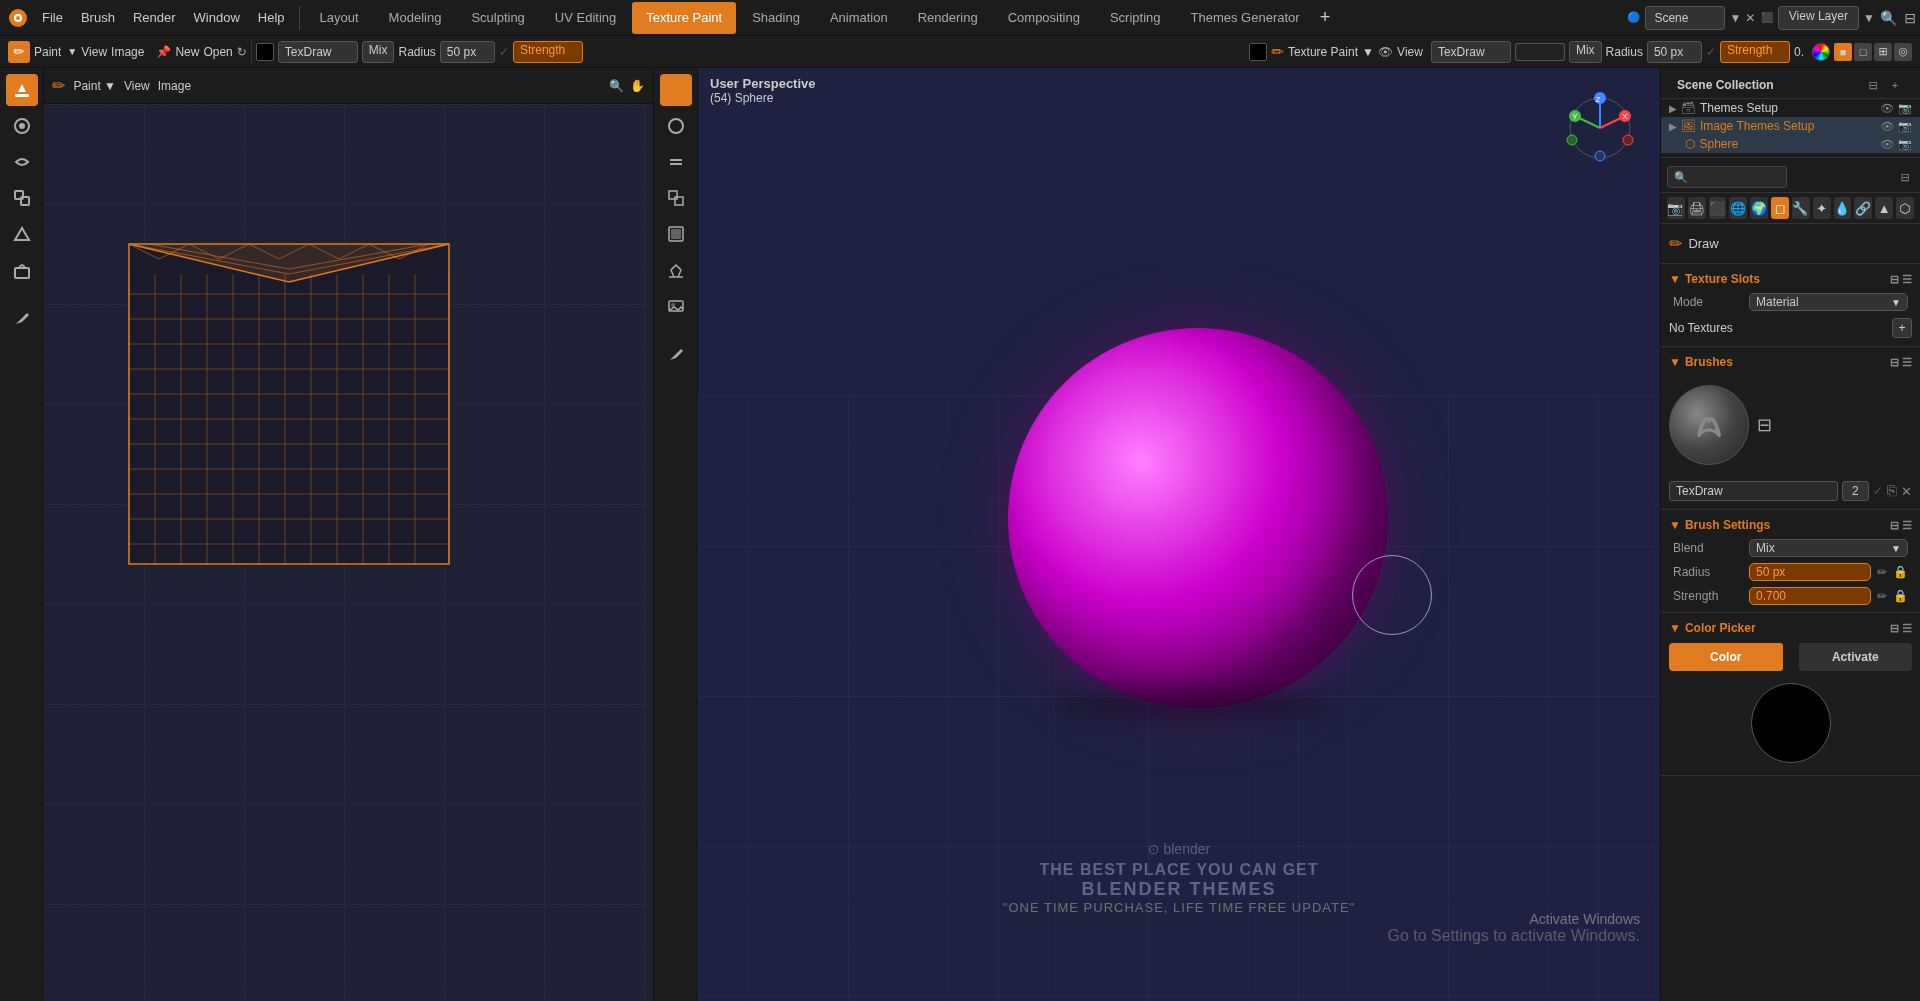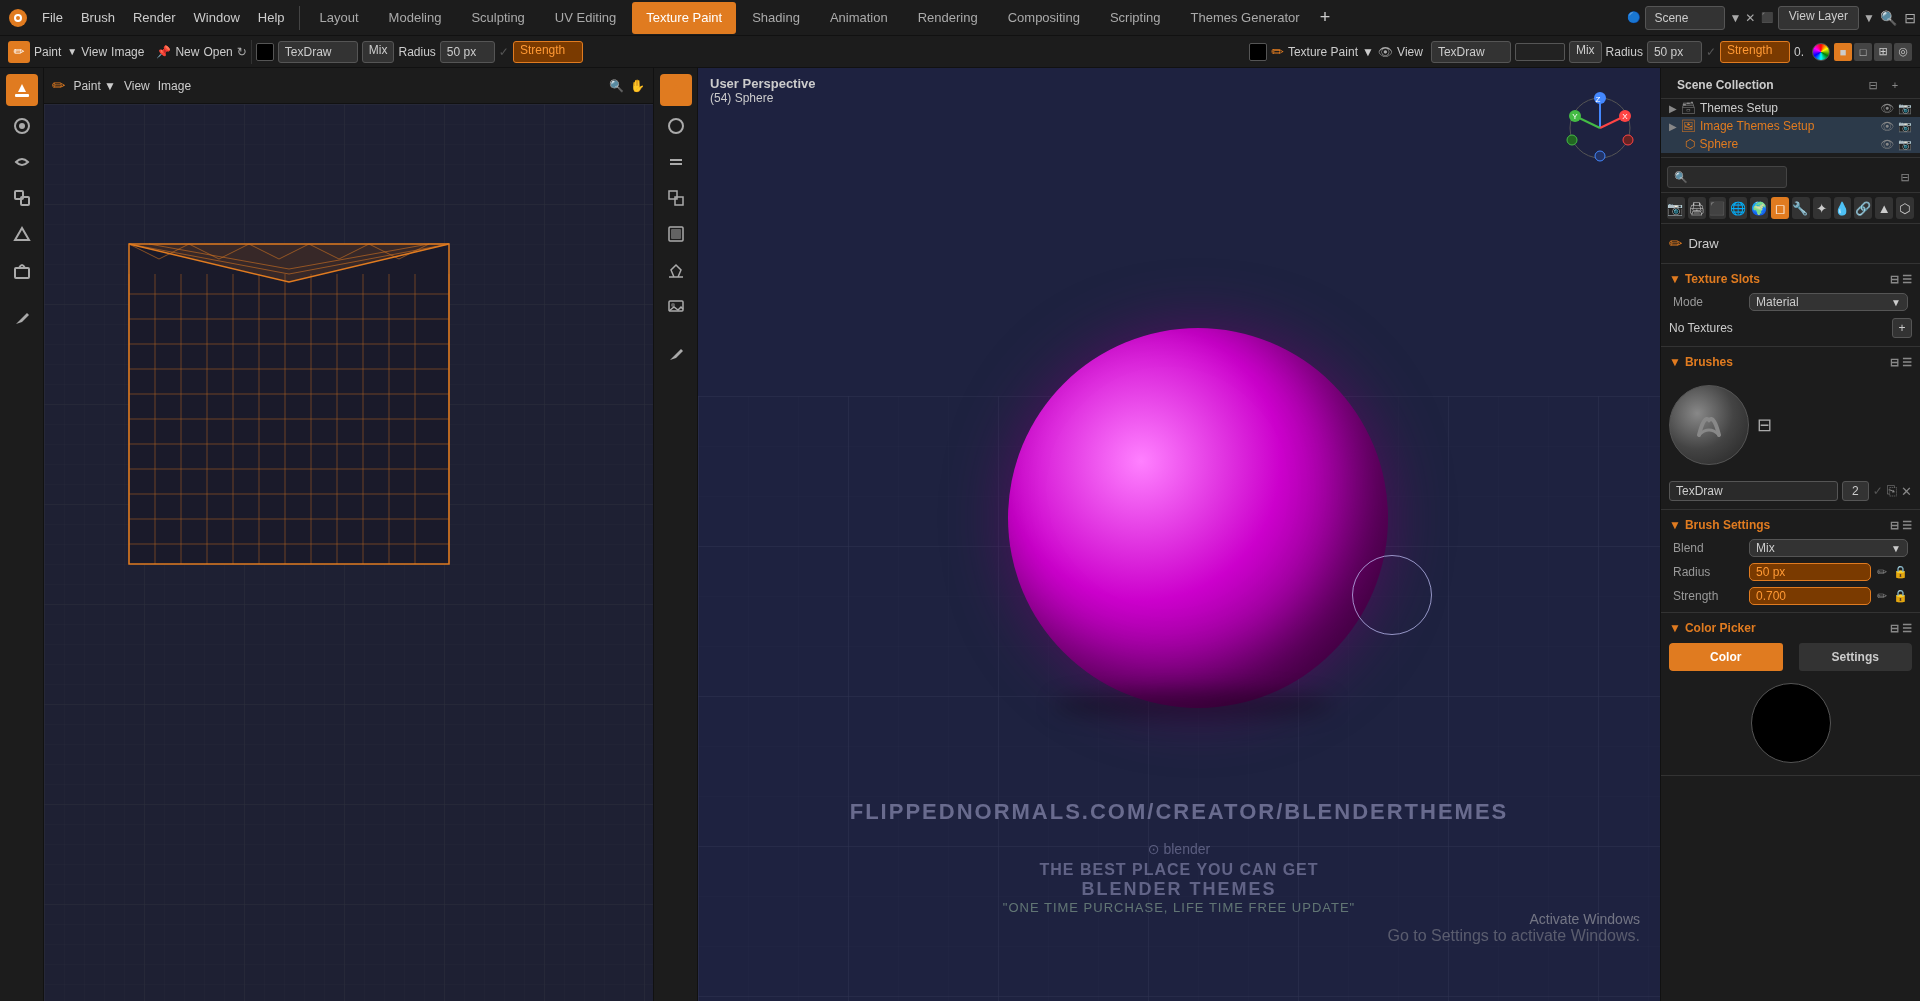--- a/index.html
+++ b/index.html
@@ -828,21 +828,20 @@
         <line x1="40" y1="40" x2="15" y2="28" stroke="#44bb44" stroke-width="2"></line>
         <circle cx="15" cy="28" r="6" fill="#44bb44"></circle>
         <text x="15" y="31" fill="white" font-size="8" text-anchor="middle">Y</text>
 
         <circle cx="40" cy="68" r="5" fill="#223366" stroke="#4488ff" stroke-width="1"></circle>
         <circle cx="68" cy="52" r="5" fill="#662222" stroke="#ff4444" stroke-width="1"></circle>
         <circle cx="12" cy="52" r="5" fill="#226622" stroke="#44bb44" stroke-width="1"></circle>
       </svg>
     </div>
 
-    <div class="watermark">FLIPPEDNORMALS.COM/CREATOR/BLENDERTHEMES</div>
     <div class="watermark-sub">
       <div class="blender-logo" style="margin-bottom:4px;">⊙ blender</div>
       <div class="tagline1">THE BEST PLACE YOU CAN GET</div>
       <div class="tagline2">BLENDER THEMES</div>
       <div class="tagline3">"ONE TIME PURCHASE, LIFE TIME FREE UPDATE"</div>
     </div>
 
     <div class="activate-windows">
       <div>Activate Windows</div>
       <div class="activate-windows-sub">Go to Settings to activate Windows.</div>
@@ -1008,21 +1007,21 @@
         <div class="props-section-header">
           <span>▼</span>
           <span>Color Picker</span>
           <div style="margin-left:auto;display:flex;gap:3px;">
             <span style="font-size:11px;color:#888;cursor:pointer;">⊟</span>
             <span style="font-size:11px;color:#888;cursor:pointer;">☰</span>
           </div>
         </div>
         <div class="color-gradient-row">
           <div class="color-btn orange-active">Color</div>
-          <div class="color-btn dark">Settings</div>
+          <div class="color-btn dark">Activate</div>
         </div>
 
         <div style="display:flex;justify-content:center;align-items:center;padding:8px;">
           <div style="width:80px;height:80px;border-radius:50%;background:#000;border:1px solid #555;"></div>
         </div>
       </div>
     </div>
   </div>
 </div>
 

